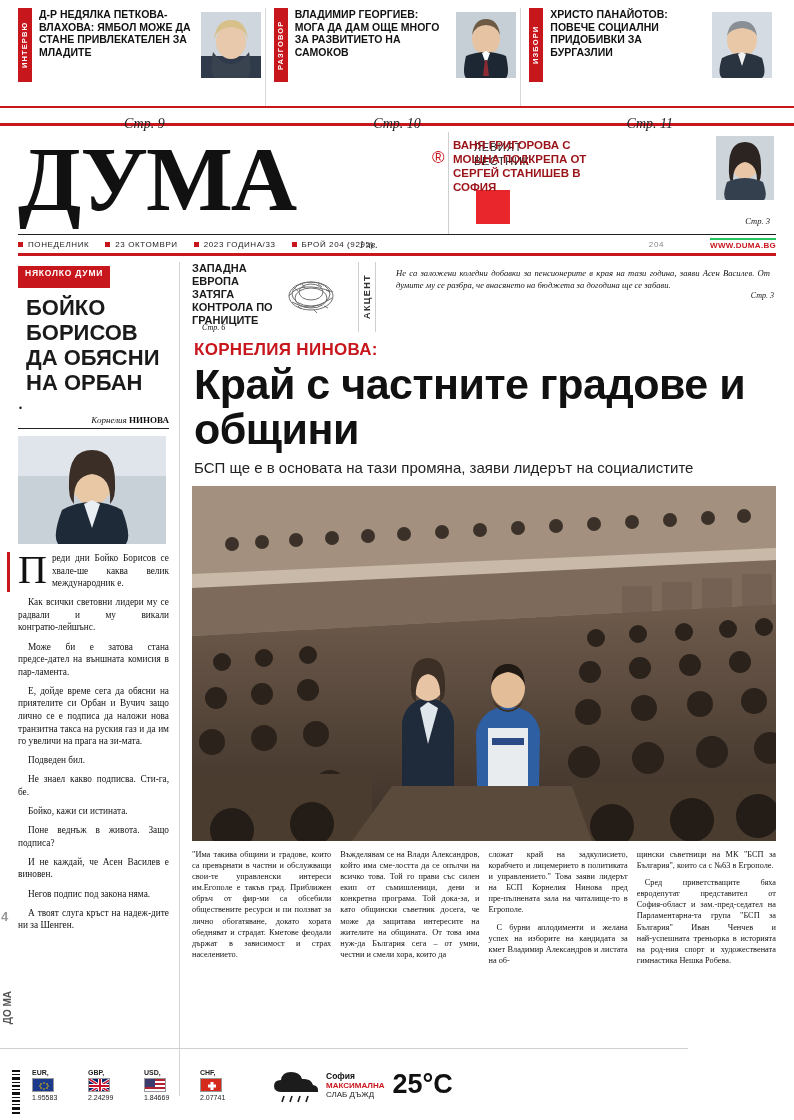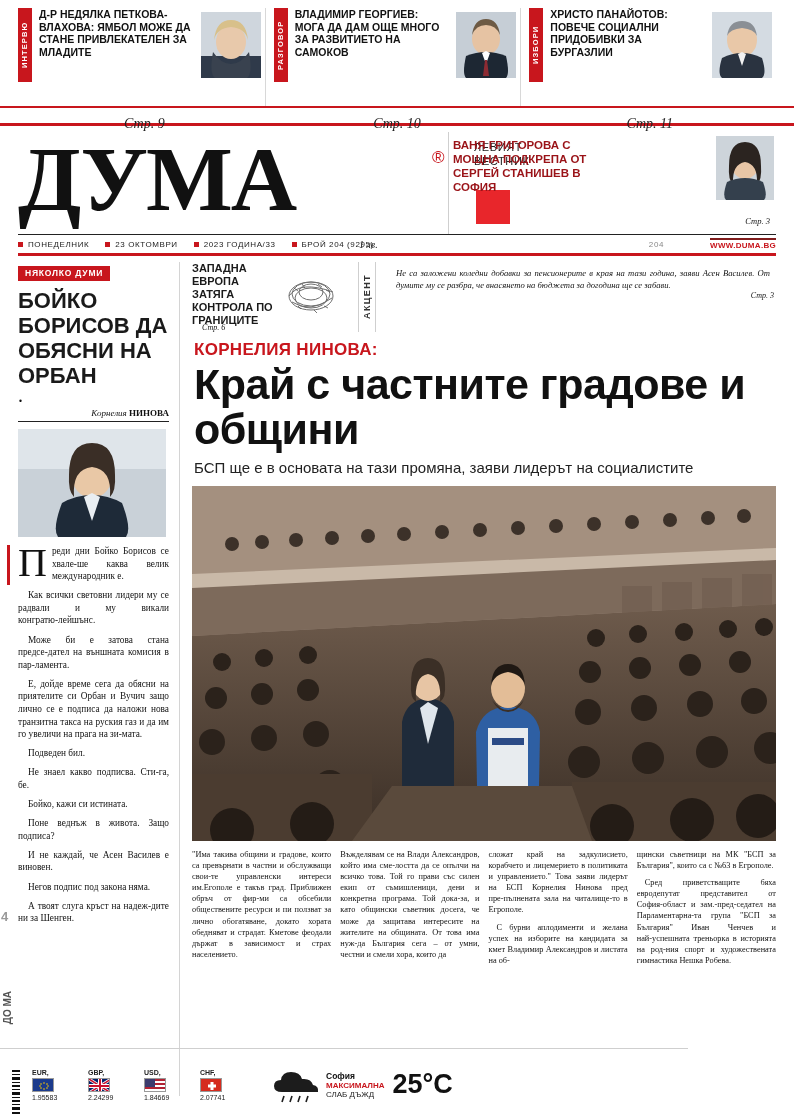--- a/index.html
+++ b/index.html
@@ -162,21 +162,21 @@
     font-size: 10px;
     letter-spacing: 0;
     text-transform: none;
   }
   .infobar .site {
     position: absolute; right: 0;
     color: #c8161d;
     font-weight: bold;
     font-size: 8px;
     letter-spacing: 0.3px;
-    border-top: 2px solid #7f1d1d;
+    border-top: 2px solid #22c55e;
     padding-top: 1px;
   }
   .infobar .ghost-num {
     position: absolute;
     right: 112px;
     font-size: 8px;
     color: #888;
   }
 
   
@@ -190,30 +190,30 @@
 
   .kicker-badge {
     display: inline-block;
     background: #c8161d;
     color: #fff;
     font-family: "Liberation Sans", sans-serif;
     font-weight: bold;
     font-size: 8.5px;
     letter-spacing: 0.8px;
     text-transform: uppercase;
-    padding: 2px 7px 3px 7px;
+    padding: 2px 7px 10px 7px;
   }
   .left-head {
     font-family: "Liberation Sans", sans-serif;
     font-weight: bold;
     font-size: 22px;
     line-height: 25px;
     text-transform: uppercase;
     color: #1a1a1a;
-    margin: 7px 0 2px 0;
+    margin: 7px 0 2px 8px;
   }
   .left-dot { font-size: 20px; line-height: 10px; color: #111; }
   .left-author {
     font-size: 9px;
     font-style: italic;
     text-align: right;
     border-bottom: 1px solid #222;
     padding-bottom: 3px;
     margin-top: 8px;
   }

